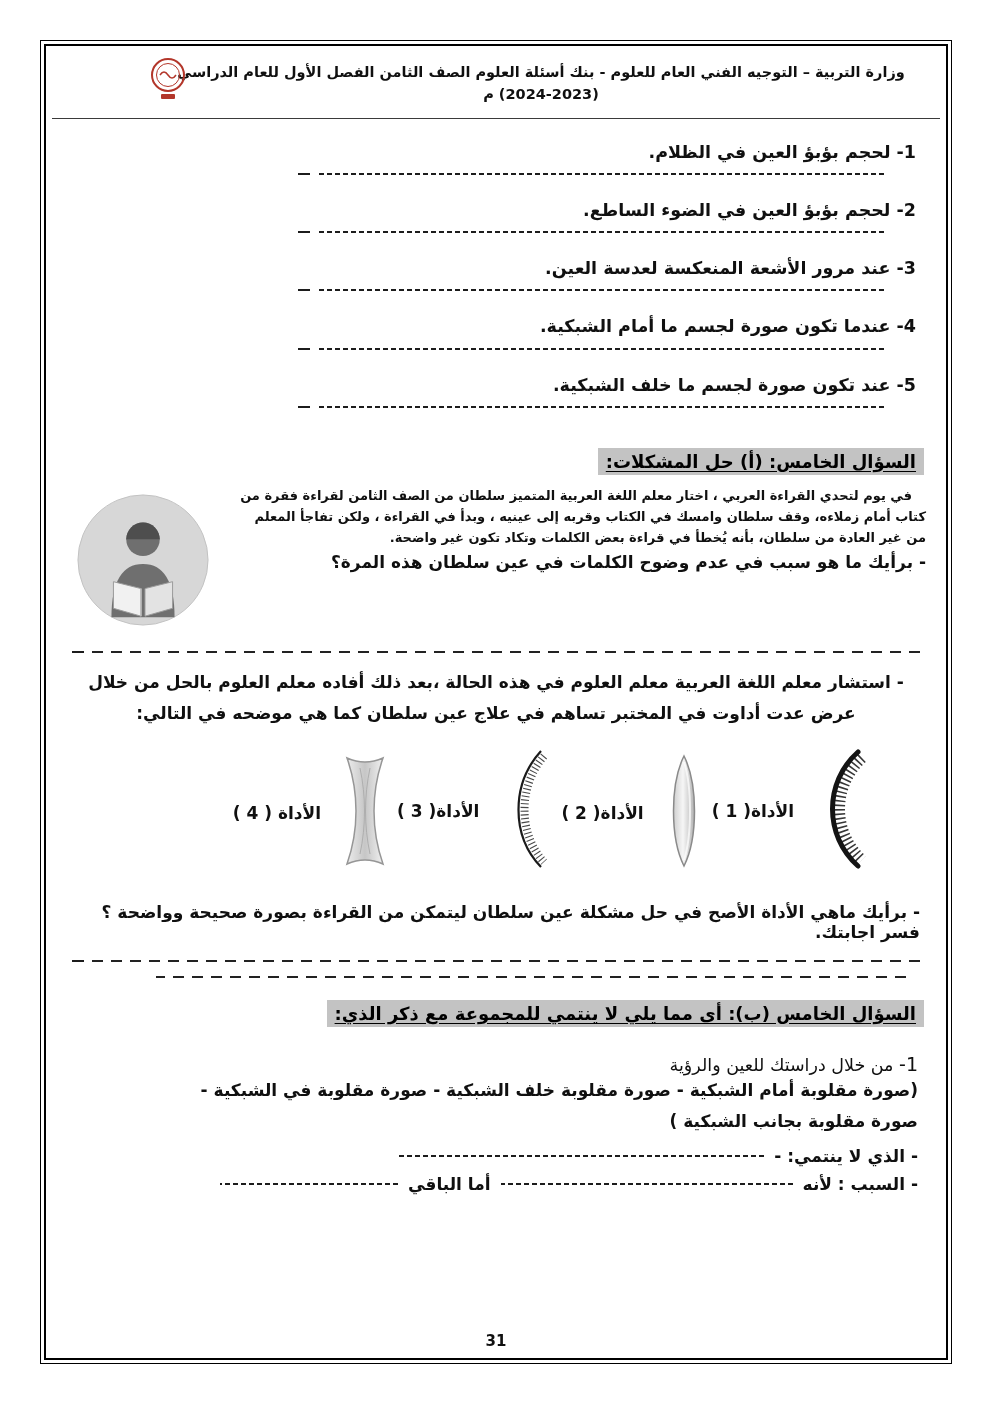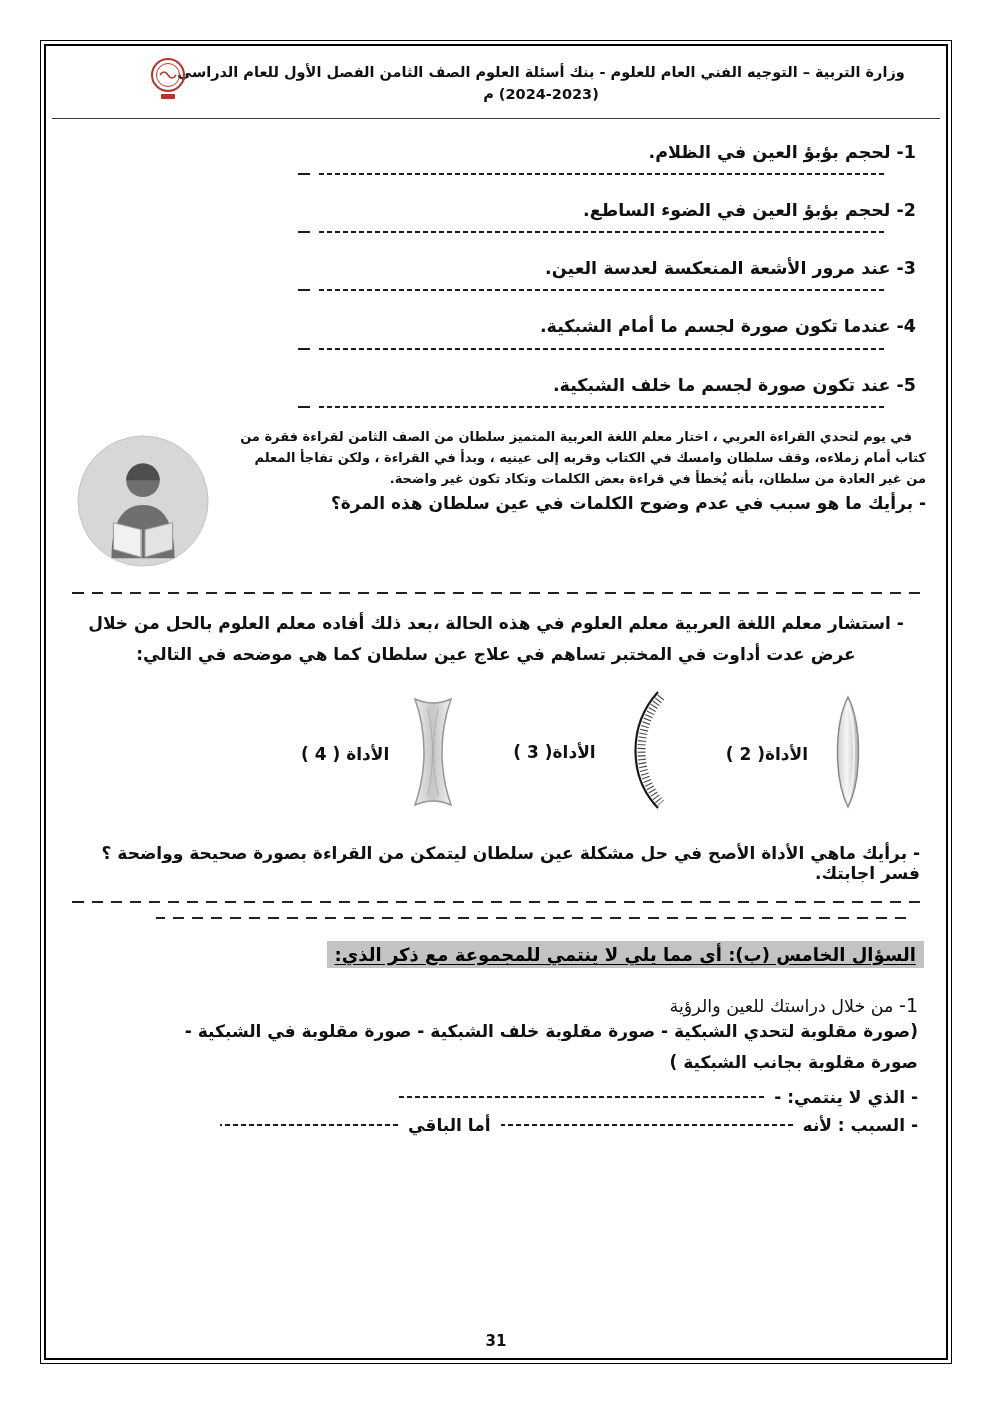--- a/index.html
+++ b/index.html
@@ -139,20 +139,21 @@
         </div>
 
       <div class="q-item">5- عند تكون صورة لجسم ما خلف الشبكية.</div>
       <div class="dashline item-dash">
           <div class="run"></div>
           <div class="tail"></div>
         </div>
     </section>
 
     
+    <div class="section-title">السؤال الخامس: (أ) حل المشكلات:</div>
 
     <div class="story-row">
       <div class="story-col">
         <p class="story-text">في يوم لتحدي القراءة العربي ، اختار معلم اللغة العربية المتميز سلطان من الصف الثامن لقراءة فقرة من كتاب أمام زملاءه، وقف سلطان وامسك في الكتاب وقربه إلى عينيه ، وبدأ في القراءة ، ولكن تفاجأ المعلم من غير العادة من سلطان، بأنه يُخطأ في قراءة بعض الكلمات وتكاد تكون غير واضحة.</p>
         <p class="reason-question">- برأيك ما هو سبب في عدم وضوح الكلمات في عين سلطان هذه المرة؟</p>
       </div>
       <div class="reader">
         <svg width="138" height="138" viewBox="0 0 140 140" aria-hidden="true">
           <circle cx="70" cy="70" r="66" fill="#d7d7d7" stroke="#c2c2c2"></circle>
           <path d="M38,128 q0,-54 32,-54 q32,0 32,54 z" fill="#6f6f6f"></path>
@@ -171,20 +172,29 @@
         <div class="run"></div>
         <div class="tail"></div>
       </div>
 
     <p class="consultation">- استشار معلم اللغة العربية معلم العلوم في هذه الحالة ،بعد ذلك أفاده معلم العلوم بالحل من خلال عرض عدت أداوت في المختبر تساهم في علاج عين سلطان كما هي موضحه في التالي:</p>
 
     
     <div class="tools-row">
       <div class="tool">
         <span>
+          <svg width="70" height="122" viewBox="0 0 70 122" aria-hidden="true">
+            <path d="M52,4 C18,34 18,88 52,118" fill="none" stroke="#141414" stroke-width="5" stroke-linecap="round"></path>
+            <path d="M56,10 C26,38 26,84 56,112" fill="none" stroke="#141414" stroke-width="11" stroke-dasharray="1.6,2.8" opacity="0.85"></path>
+          </svg>
+        </span>
+        <span class="tool-label">الأداة(  1  )</span>
+      </div>
+      <div class="tool">
+        <span>
           <svg width="56" height="118" viewBox="0 0 56 118" aria-hidden="true">
             <defs>
               <linearGradient id="g2" x1="0" y1="0" x2="1" y2="0">
                 <stop offset="0" stop-color="#cfcfcf"></stop>
                   <stop offset="0.45" stop-color="#f6f6f6"></stop>
                   <stop offset="1" stop-color="#b2b2b2"></stop>
               </linearGradient>
             </defs>
             <path d="M28,4 C42,32 42,86 28,114 C14,86 14,32 28,4 Z" fill="url(#g2)" stroke="#8a8a8a" stroke-width="1.5"></path>
             <path d="M28,10 C36,34 36,84 28,108" fill="none" stroke="#ffffff" stroke-width="2" opacity="0.7"></path>
@@ -229,21 +239,21 @@
         <div class="run"></div>
       </div>
 
     
     <div>
       <div class="section-title">السؤال الخامس (ب): أى مما يلي لا ينتمي للمجموعة مع ذكر الذي:</div>
     </div>
 
     <p class="b-item-line"><span class="b-item-number">1-</span><span> من خلال دراستك للعين والرؤية</span></p>
 
-    <p class="options-line">(صورة مقلوبة لتحدي الشبكية  -  صورة مقلوبة خلف الشبكية - صورة مقلوبة في الشبكية  -</p>
+    <p class="options-line">(صورة مقلوبة أمام الشبكية  -  صورة مقلوبة خلف الشبكية - صورة مقلوبة في الشبكية  -</p>
     <p class="options-line">صورة مقلوبة بجانب الشبكية )</p>
 
     <div class="inline-dash-row">
       <span>- الذي لا ينتمي: -</span>
       <span class="run run-notbelong"></span>
     </div>
 
     <div class="inline-dash-row">
       <span>- السبب : لأنه</span>
       <span class="run run-reason1"></span>

